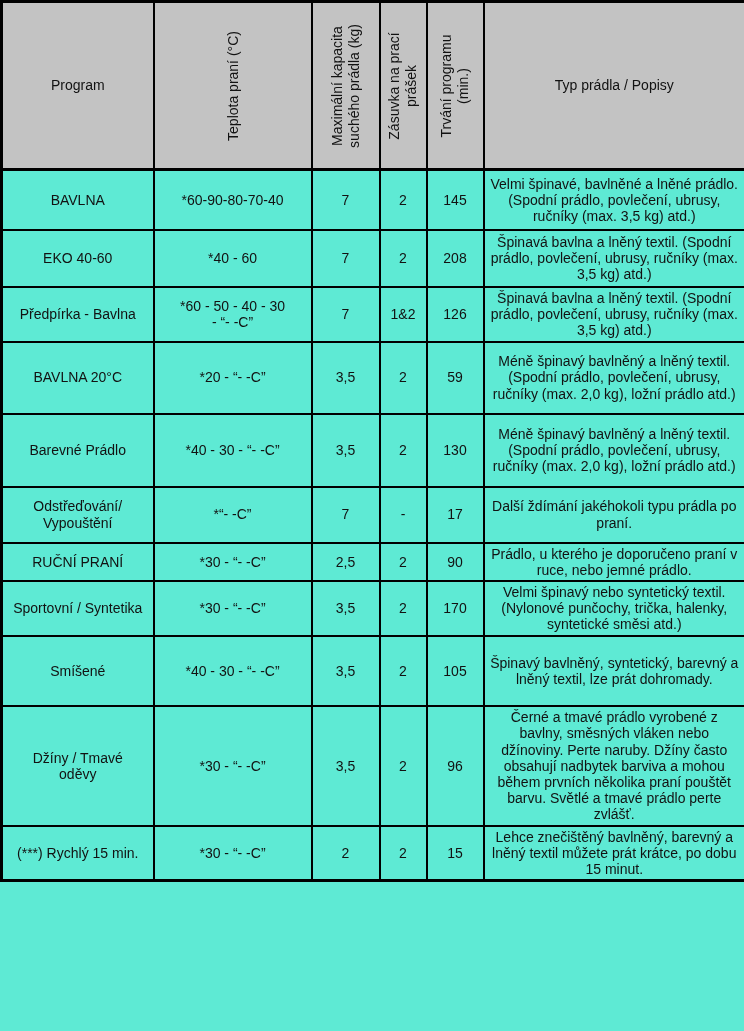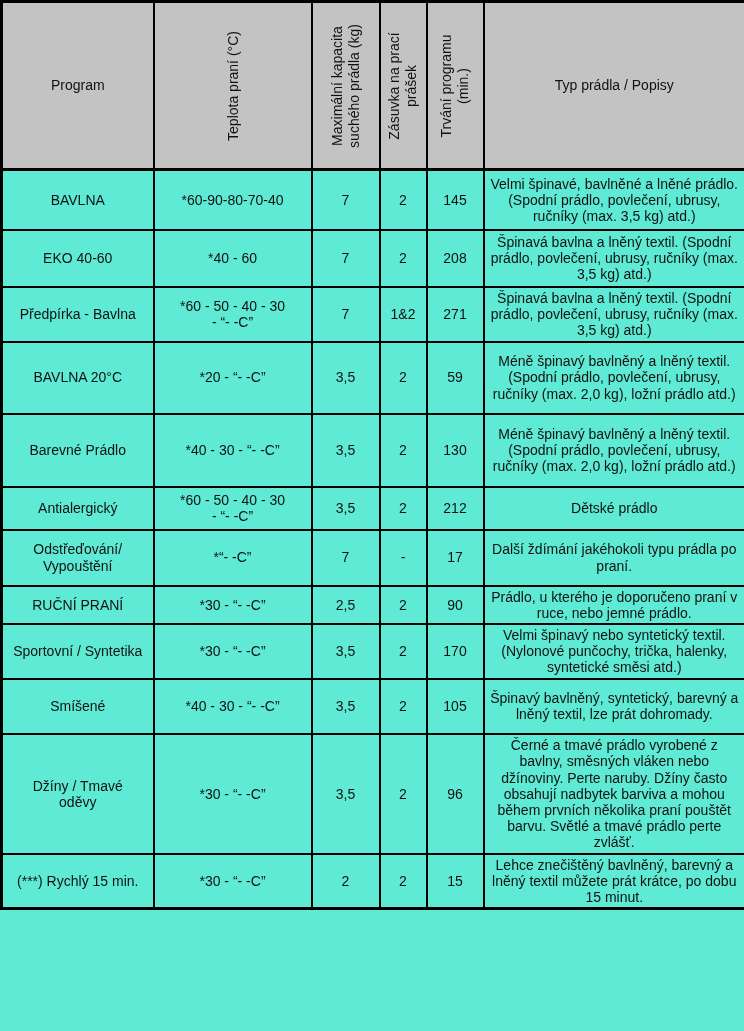--- a/index.html
+++ b/index.html
@@ -96,47 +96,38 @@
         <td>2</td>
         <td>208</td>
         <td>Špinavá bavlna a lněný textil. (Spodní prádlo, povlečení, ubrusy, ručníky (max. 3,5 kg) atd.)</td>
       </tr>
       <tr style="height:55px">
         <td class="pre">Předpírka - Bavlna</td>
         <td class="pre">*60 - 50 - 40 - 30
 - “- -C”</td>
         <td>7</td>
         <td>1&amp;2</td>
-        <td>271</td>
+        <td>126</td>
         <td>Špinavá bavlna a lněný textil. (Spodní prádlo, povlečení, ubrusy, ručníky (max. 3,5 kg) atd.)</td>
       </tr>
       <tr style="height:72px">
         <td class="pre">BAVLNA 20°C</td>
         <td class="pre">*20 - “- -C”</td>
         <td>3,5</td>
         <td>2</td>
         <td>59</td>
         <td>Méně špinavý bavlněný a lněný textil. (Spodní prádlo, povlečení, ubrusy, ručníky (max. 2,0 kg), ložní prádlo atd.)</td>
       </tr>
       <tr style="height:73px">
         <td class="pre">Barevné Prádlo</td>
         <td class="pre">*40 - 30 - “- -C”</td>
         <td>3,5</td>
         <td>2</td>
         <td>130</td>
         <td>Méně špinavý bavlněný a lněný textil. (Spodní prádlo, povlečení, ubrusy, ručníky (max. 2,0 kg), ložní prádlo atd.)</td>
-      </tr>
-      <tr style="height:43px">
-        <td class="pre">Antialergický</td>
-        <td class="pre">*60 - 50 - 40 - 30
-- “- -C”</td>
-        <td>3,5</td>
-        <td>2</td>
-        <td>212</td>
-        <td>Dětské prádlo</td>
       </tr>
       <tr style="height:56px">
         <td class="pre">Odstřeďování/
 Vypouštění</td>
         <td class="pre">*“- -C”</td>
         <td>7</td>
         <td>-</td>
         <td>17</td>
         <td>Další ždímání jakéhokoli typu prádla po praní.</td>
       </tr>
@@ -149,21 +140,21 @@
         <td>Prádlo, u kterého je doporučeno praní v ruce, nebo jemné prádlo.</td>
       </tr>
       <tr style="height:55px">
         <td class="pre">Sportovní / Syntetika</td>
         <td class="pre">*30 - “- -C”</td>
         <td>3,5</td>
         <td>2</td>
         <td>170</td>
         <td>Velmi špinavý nebo syntetický textil. (Nylonové punčochy, trička, halenky, syntetické směsi atd.)</td>
       </tr>
-      <tr style="height:55px">
+      <tr style="height:70px">
         <td class="pre">Smíšené</td>
         <td class="pre">*40 - 30 - “- -C”</td>
         <td>3,5</td>
         <td>2</td>
         <td>105</td>
         <td>Špinavý bavlněný, syntetický, barevný a lněný textil, lze prát dohromady.</td>
       </tr>
       <tr style="height:120px">
         <td class="pre">Džíny / Tmavé
 oděvy</td>

